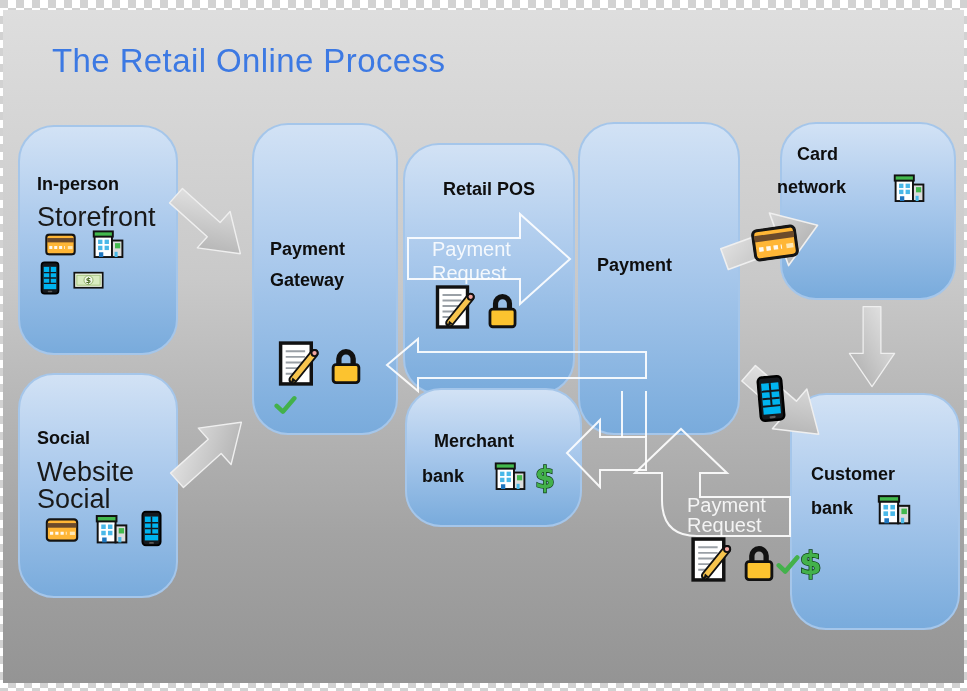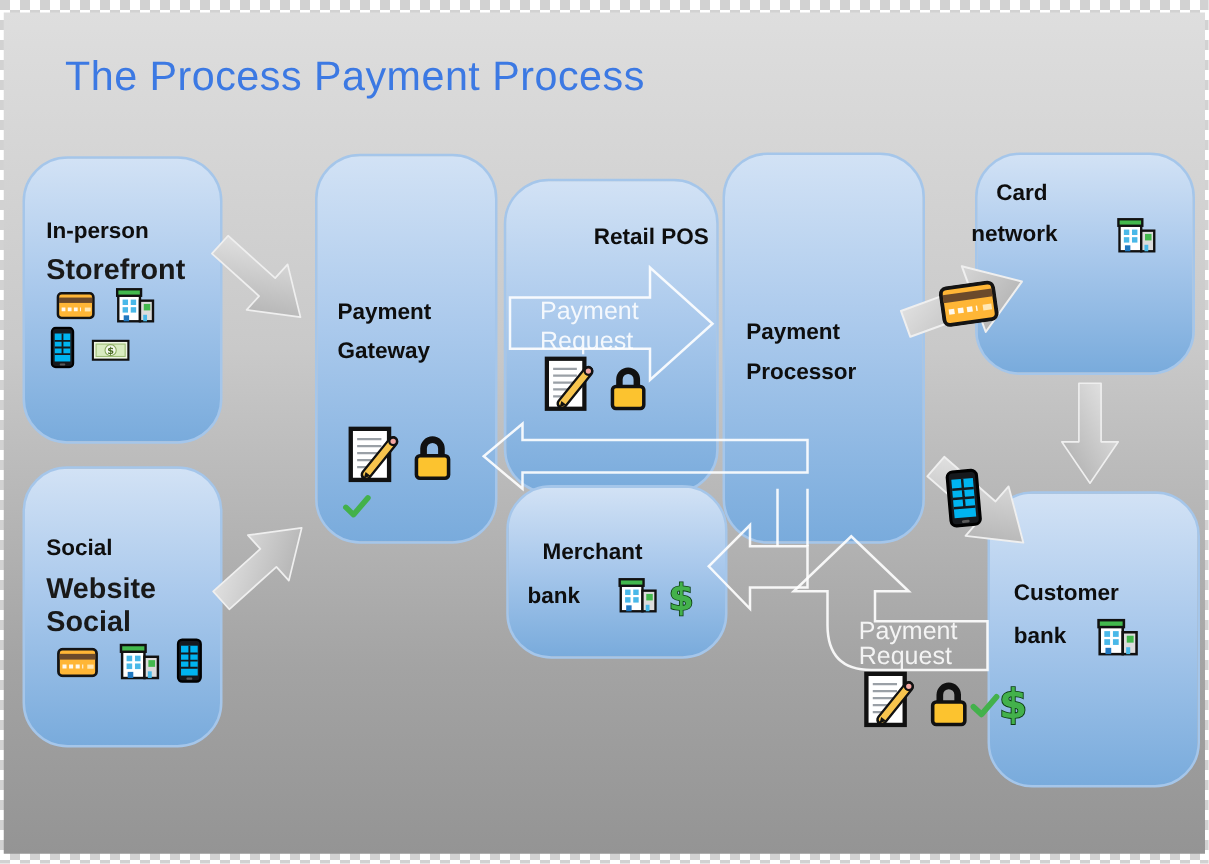--- a/index.html
+++ b/index.html
@@ -15,31 +15,31 @@
   .title{
     position:absolute;left:52px;top:42px;font-size:33px;font-weight:500;
     color:#3c79e3;letter-spacing:.4px;white-space:nowrap;
   }
   .node{
     position:absolute;border-radius:36px;border:2px solid #a5c6ea;box-sizing:border-box;
     background:linear-gradient(180deg,#d2e2f5 0%,#aac9ec 45%,#79abdc 100%);
   }
   .ntext{position:absolute;color:#0e0e0e;white-space:nowrap;}
   .b{font-weight:700;font-size:18px;}
-  .r{font-weight:700;font-size:23px;color:#191919;}
+  .r{font-weight:400;font-size:27px;color:#191919;}
   .ic{position:absolute;}
   .ic svg{width:100%;height:100%;display:block;overflow:visible;}
   .garrow{position:absolute;}
   .garrow svg{width:100%;height:100%;display:block;}
   .overlay{position:absolute;left:0;top:0;width:967px;height:691px;pointer-events:none;}
   .wlabel{
     position:absolute;color:rgba(255,255,255,.87);font-size:20px;line-height:24px;
     font-weight:400;white-space:nowrap;
   }
-  .ctr{text-align:center;padding-left:32px;}
+  .ctr{text-align:center;}
 </style>
 </head>
 <body>
 
 <div class="canvas">
   <div class="slide"></div>
 
   <svg width="0" height="0" style="position:absolute">
     <defs>
       <linearGradient id="ggrad" x1="0" y1="0" x2="1" y2="1">
@@ -93,21 +93,21 @@
       </symbol>
       <symbol id="sym-dollar" viewBox="0 0 20 36">
         <text x="10" y="29" text-anchor="middle" font-family="'DejaVu Sans',sans-serif" font-size="31" font-weight="bold" fill="#43b14b" stroke="#0c3d12" stroke-width="1.4" paint-order="stroke">$</text>
       </symbol>
       <symbol id="sym-grayarrow" viewBox="0 0 104 64">
         <polygon points="2,21 60,21 60,4 101,32 60,60 60,43 2,43" fill="url(#ggrad)" stroke="#efefef" stroke-width="1.6" stroke-linejoin="round"></polygon>
       </symbol>
     </defs>
   </svg>
 
-  <div class="title">The Process Payment Process</div>
+  <div class="title">The Retail Online Process</div>
 
   <div class="node" style="left:403px;top:143px;width:172px;height:252px;"></div>
   <div class="ntext b ctr" style="left:403px;top:179px;width:172px;">Retail POS</div>
 
   <div class="node" style="left:18px;top:125px;width:160px;height:230px;"></div>
   <div class="ntext b" style="left:37px;top:174px;">In-person</div>
   <div class="ntext r" style="left:37px;top:202px;">Storefront</div>
   <span class="ic" style="left:45px;top:233px;width:31px;height:23px;">
       <svg viewBox="0 0 36 26">
         <use href="#sym-card"></use>
@@ -163,21 +163,20 @@
       </svg>
     </span>
   <span class="ic" style="left:274px;top:395px;width:23px;height:20px;">
       <svg viewBox="0 0 26 22">
         <use href="#sym-check"></use>
       </svg>
     </span>
 
   <div class="node" style="left:578px;top:122px;width:162px;height:313px;"></div>
   <div class="ntext b" style="left:597px;top:255px;">Payment</div>
-  <div class="ntext b" style="left:597px;top:287px;">Processor</div>
 
   <div class="node" style="left:405px;top:388px;width:177px;height:139px;"></div>
   <div class="ntext b" style="left:422px;top:431px;margin-left:12px;">Merchant</div>
   <div class="ntext b" style="left:422px;top:466px;">bank</div>
   <span class="ic" style="left:494px;top:460px;width:33px;height:32px;">
       <svg viewBox="0 0 38 34">
         <use href="#sym-building"></use>
       </svg>
     </span>
   <span class="ic" style="left:535px;top:461px;width:20px;height:34px;">

